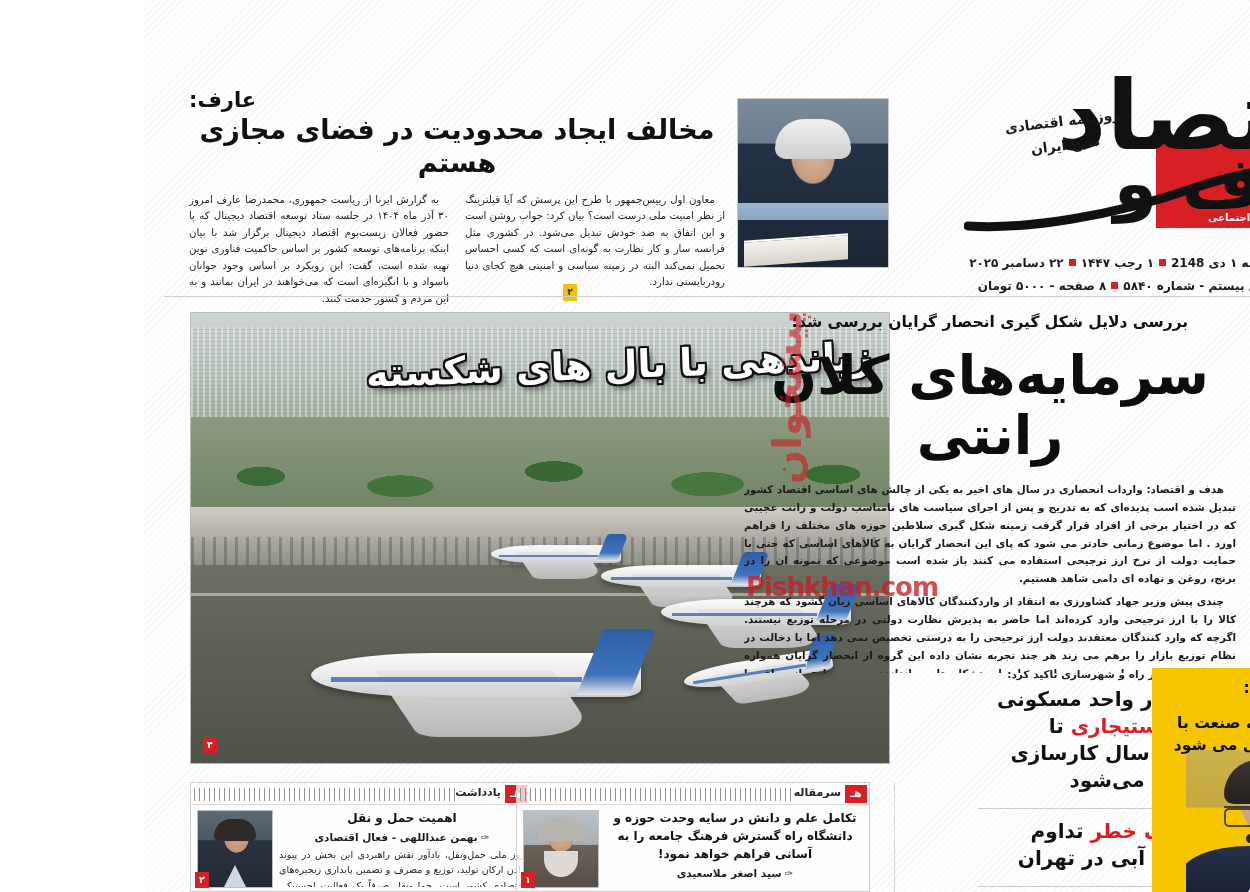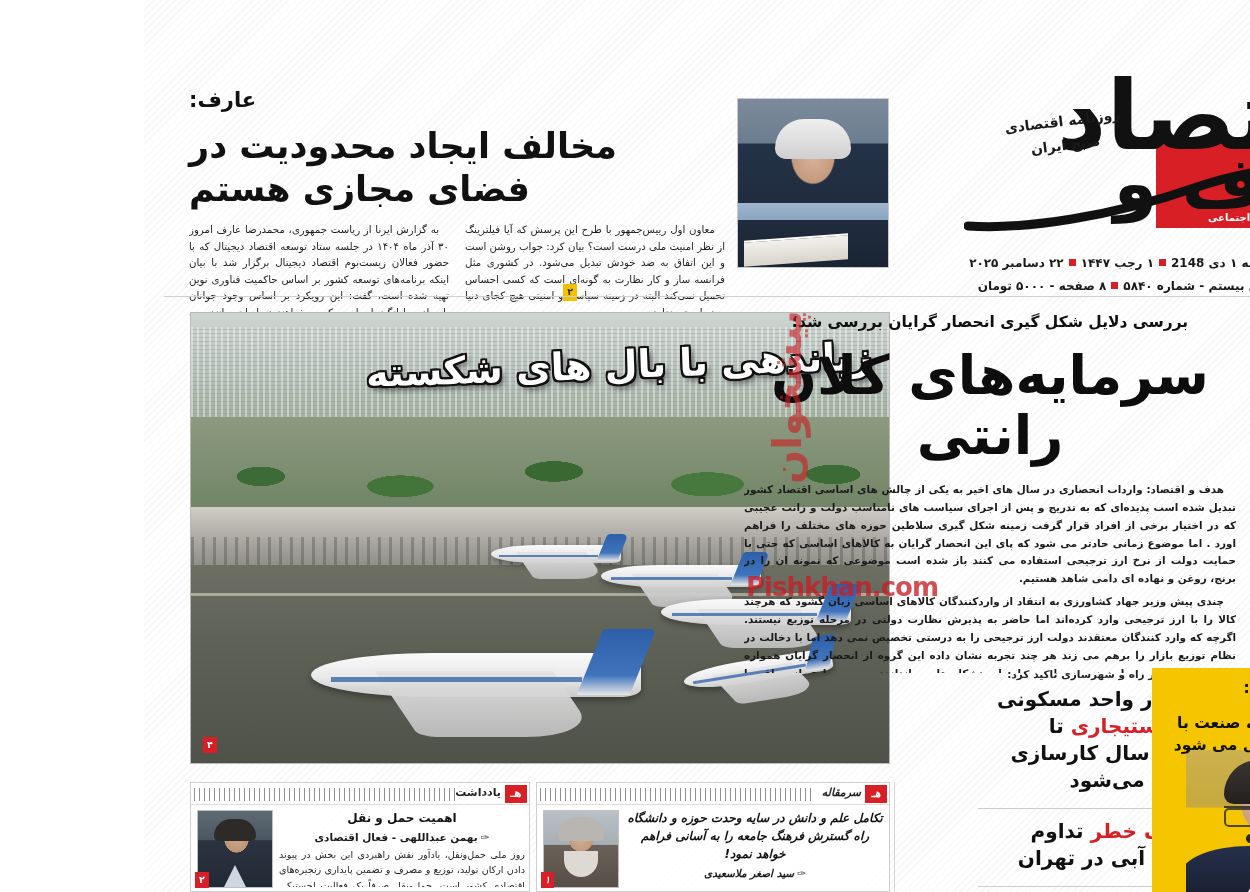--- a/index.html
+++ b/index.html
@@ -90,25 +90,25 @@
 
   .kicker-aref {
     font-size: 21px;
     font-weight: 700;
     color: #111;
     text-align: left;
     letter-spacing: -.2px;
   }
 
   .head-aref {
-    margin-top: 13px;
-    font-size: 35px;
+    margin-top: 2px;
+    font-size: 27px;
     font-weight: 700;
     color: #111;
-    text-align: left;
+    text-align: center;
     line-height: 1.22;
     letter-spacing: -.4px;
   }
 
   .aref-cols {
     margin-top: 12px;
     column-count: 2;
     column-gap: 16px;
     font-size: 10.2px;
     line-height: 1.62;
@@ -534,21 +534,21 @@
 
   
   .bottom-sec {
     position: absolute;
     top: 782px; height: 110px;
     border: 1px solid #cfcfcf;
     background: rgba(255,255,255,.75);
     overflow: hidden;
   }
   .sec-note { left: 46px; width: 340px; }
-  .sec-edit { left: 392px; width: 354px; font-style: italic; }
+  .sec-edit { left: 372px; width: 354px; }
 
   .sec-head {
     position: relative;
     height: 22px;
     border-bottom: 1px solid #ddd;
   }
   .sec-label {
     position: absolute;
     right: 28px; top: 3px;
     font-size: 11px;

